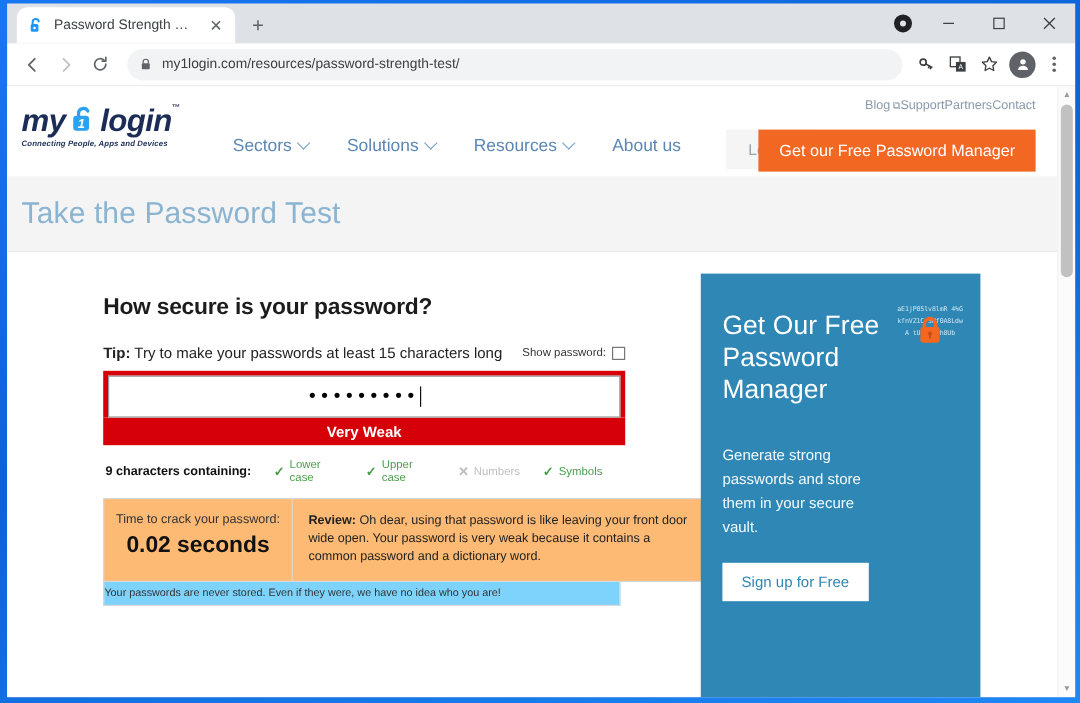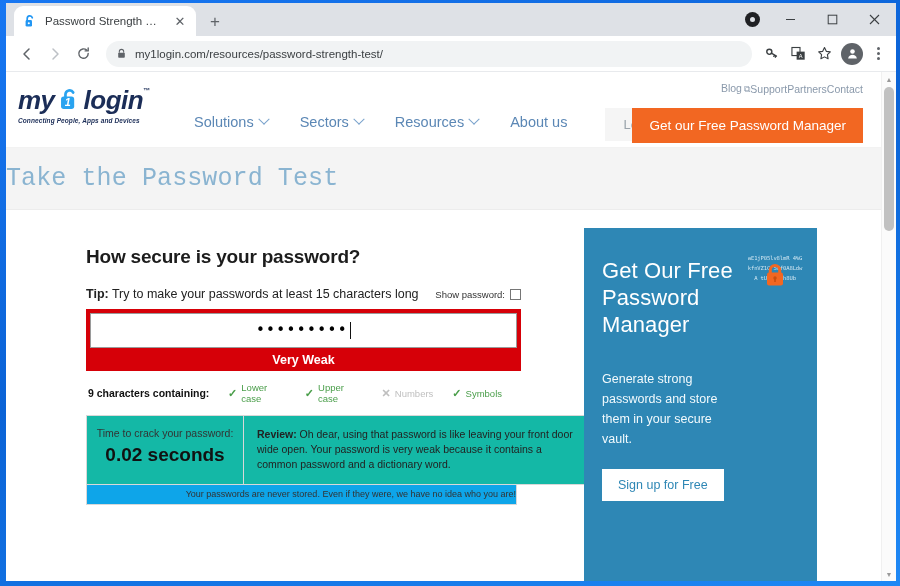--- a/index.html
+++ b/index.html
@@ -209,23 +209,22 @@
   .btn-cta {
     position: absolute; right: 18px; top: 36px;
     background: #f26722; color: #fff;
     font-size: 13.5px; padding: 10px 17px;
     white-space: nowrap;
   }
 
   .title-band {
     height: 62px; background: #f4f4f4;
     display: flex; align-items: center;
-    padding-left: 0;
+    padding-left: 12px;
     border-bottom: 1px solid #ececec;
-    font-family: Liberation Mono, monospace;
   }
   .title-band h1 {
     font-size: 25px; font-weight: 400; color: #8ab4d1;
     letter-spacing: 0.1px;
   }
 
   .content {
     display: flex; padding: 36px 0 0 0;
     position: relative;
   }
@@ -288,41 +287,41 @@
   .crit {
     display: flex; align-items: center; gap: 4px;
     font-size: 9.5px; margin-right: 19px;
   }
   .crit.ok { color: #4a9e4a; }
   .crit.no { color: #bfbfbf; }
   .crit .mark { font-size: 11px; font-weight: 700; }
 
   .result-box {
     width: 502px; border: 1px solid #d8d8d8;
-    display: flex; background: #14b8a6;
+    display: flex; background: #fdba74;
   }
   .crack-cell {
     width: 157px; border-right: 1px solid #d8d8d8;
     padding: 11px 6px 13px 6px; text-align: center;
   }
   .crack-label { font-size: 10.5px; color: #333; }
   .crack-value {
     font-size: 19px; font-weight: 700; color: #111;
     margin-top: 5px;
   }
   .review-cell { flex: 1; padding: 11px 12px 12px 13px; }
   .review-text {
     font-size: 10.5px; color: #222; line-height: 1.42;
   }
   .review-text b { font-weight: 700; }
   .disclaimer {
     width: 431px; border: 1px solid #d8d8d8;
-    border-top: none; text-align: right;
+    border-top: none; text-align: left;
     font-size: 9px; color: #333; padding: 4px 0 5px;
-    background: #0ea5e9;
+    background: #7dd3fc;
   }
 
   
   .promo {
     position: absolute; left: 578px; top: 18px;
     width: 233px; height: 462px;
     background: #2e87b5; color: #fff;
     padding: 30px 0 0 18px;
     overflow: hidden;
   }
@@ -472,25 +471,25 @@
 
         <div class="toplinks">
           <span><span>Blog</span><span class="ext-ico">⧉</span></span>
           <span>Support</span>
           <span>Partners</span>
           <span>Contact</span>
         </div>
 
         <div class="mainnav">
           <div class="navitem">
+            <span>Sectors</span>
+            <span class="chev"></span>
+          </div>
+          <div class="navitem">
             <span>Solutions</span>
-            <span class="chev"></span>
-          </div>
-          <div class="navitem">
-            <span>Sectors</span>
             <span class="chev"></span>
           </div>
           <div class="navitem">
             <span>Resources</span>
             <span class="chev"></span>
           </div>
           <div class="navitem">
             <span>About us</span>
           </div>
         </div>

